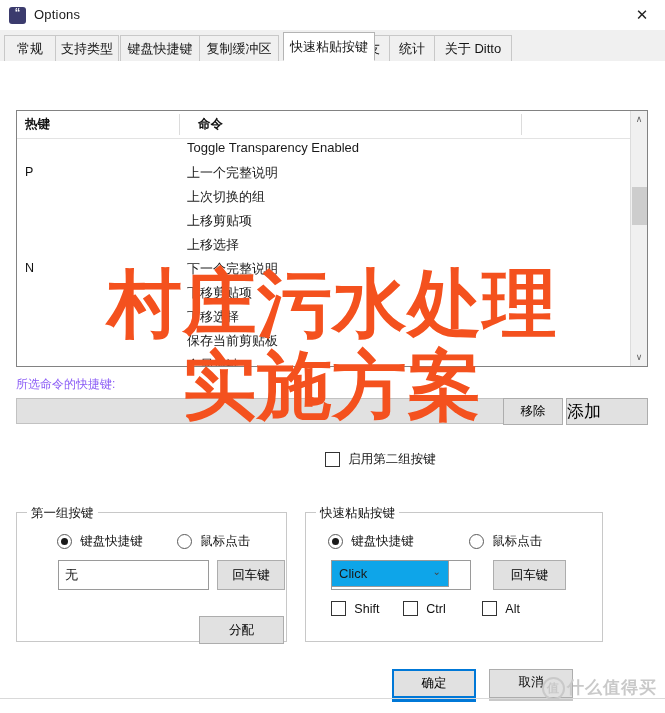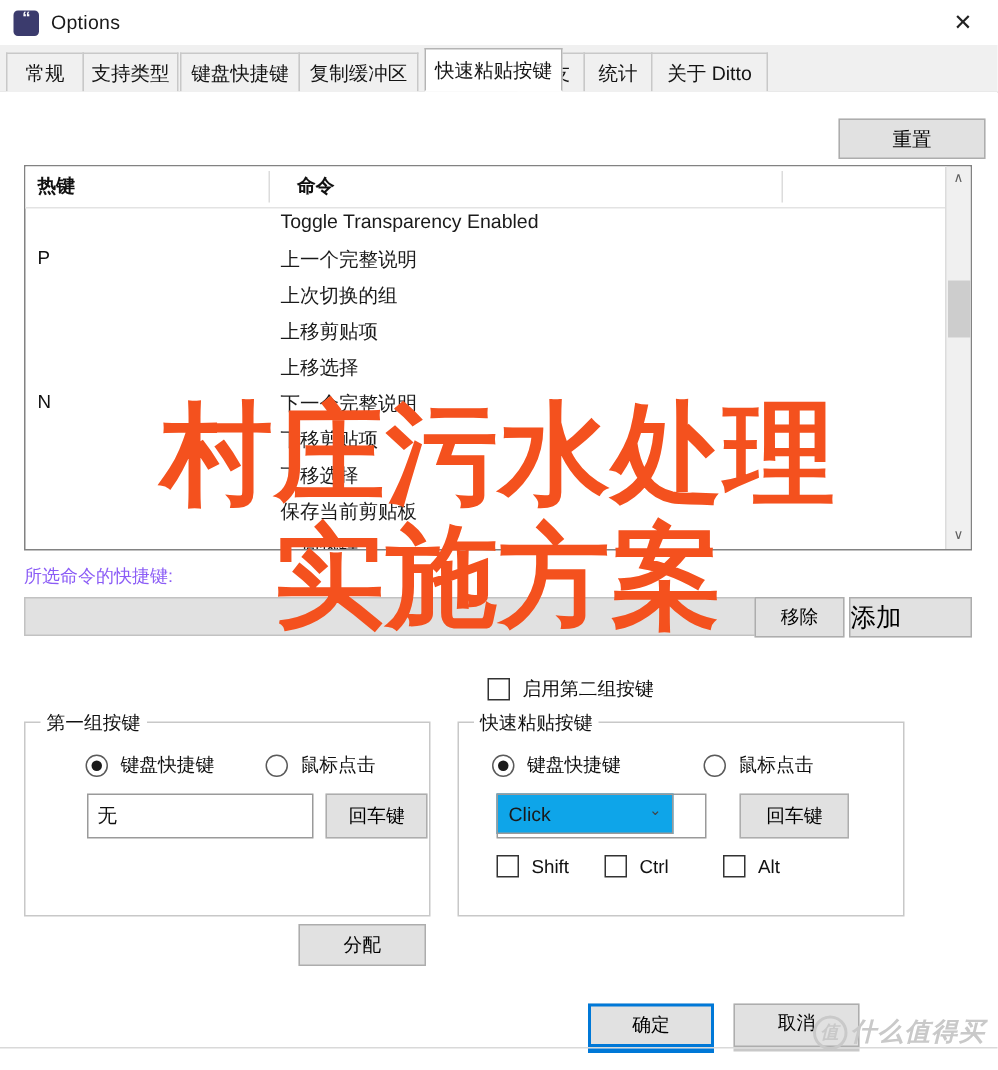--- a/index.html
+++ b/index.html
@@ -108,21 +108,21 @@
   }
   #add-btn{
     position:absolute;left:566px;top:337px;width:82px;height:27px;
     background:#e1e1e1;border:1px solid #adadad;
     font-size:17px;line-height:25px;text-align:left;cursor:pointer;box-sizing:border-box;
   }
   
   #enable2{position:absolute;left:325px;top:390px;cursor:pointer;}
   
   .gbox{
-    position:absolute;border:1px solid #c8c8c8;box-sizing:border-box;background:transparent;
+    position:absolute;border:1px solid #c8c8c8;box-sizing:border-box;background:transparent;margin-top:31px;
   }
   .gtitle{
     position:absolute;top:-8px;left:10px;background:#fff;padding:0 4px;
     font-size:12.5px;color:#111;
   }
   #group1{left:16px;top:420px;width:271px;height:130px;}
   #group2{left:305px;top:420px;width:298px;height:130px;}
   .radio-row{position:absolute;top:20px;}
   .rd{display:inline-block;vertical-align:middle;position:relative;
       width:13px;height:13px;border:1px solid #5a5a5a;border-radius:50%;background:#fff;}
@@ -185,21 +185,20 @@
   #overlay div{
     color:#f4511e;font-weight:bold;font-size:74px;line-height:82px;
     font-family:"DejaVu Sans","Liberation Sans",sans-serif;
     letter-spacing:1px;
   }
   
   #watermark{
     position:absolute;right:8px;top:676px;
     font-size:17px;color:#c9c9c9;font-weight:bold;letter-spacing:1px;
     font-family:"DejaVu Sans",sans-serif;
-    font-style:italic;
   }
   #wm-badge{
     display:inline-block;width:19px;height:19px;border:2px solid #c9c9c9;
     border-radius:50%;font-size:12px;line-height:18px;text-align:center;
     vertical-align:middle;margin-right:2px;
   }
   #strip-bar1{position:absolute;left:392px;top:699px;width:84px;height:3px;background:#0078d7;}
   #strip-bar2{position:absolute;left:489px;top:699px;width:84px;height:2px;background:#c8c8c8;}
 </style>
 </head>
@@ -217,21 +216,20 @@
     <div class="tab" style="left: 120px; width: 80px;">键盘快捷键</div>
     <div class="tab" style="left: 199px; width: 80px;">复制缓冲区</div>
     <div class="tab active" style="left: 258px; width: 92px;">快速粘贴按键</div>
     <div class="tab" style="left: 344px; width: 46px;">朋友</div>
     <div class="tab" style="left: 389px; width: 46px;">统计</div>
     <div class="tab" style="left: 434px; width: 78px;">关于 Ditto</div>
   </div>
 
 <div id="page">
 
-  <div id="reset-btn">重置</div>
 
   <div id="hotkey-list">
     <div id="list-header">
       <div class="hdr-cell" style="left:0;width:162px;">热键</div>
       <div class="hdr-sep" style="left:162px;"></div>
       <div class="hdr-cell" style="left:163px;width:341px;margin-left:10px;">命令</div>
       <div class="hdr-sep" style="left:504px;"></div>
     </div>
     <div id="list-rows">
         <div class="lrow">

